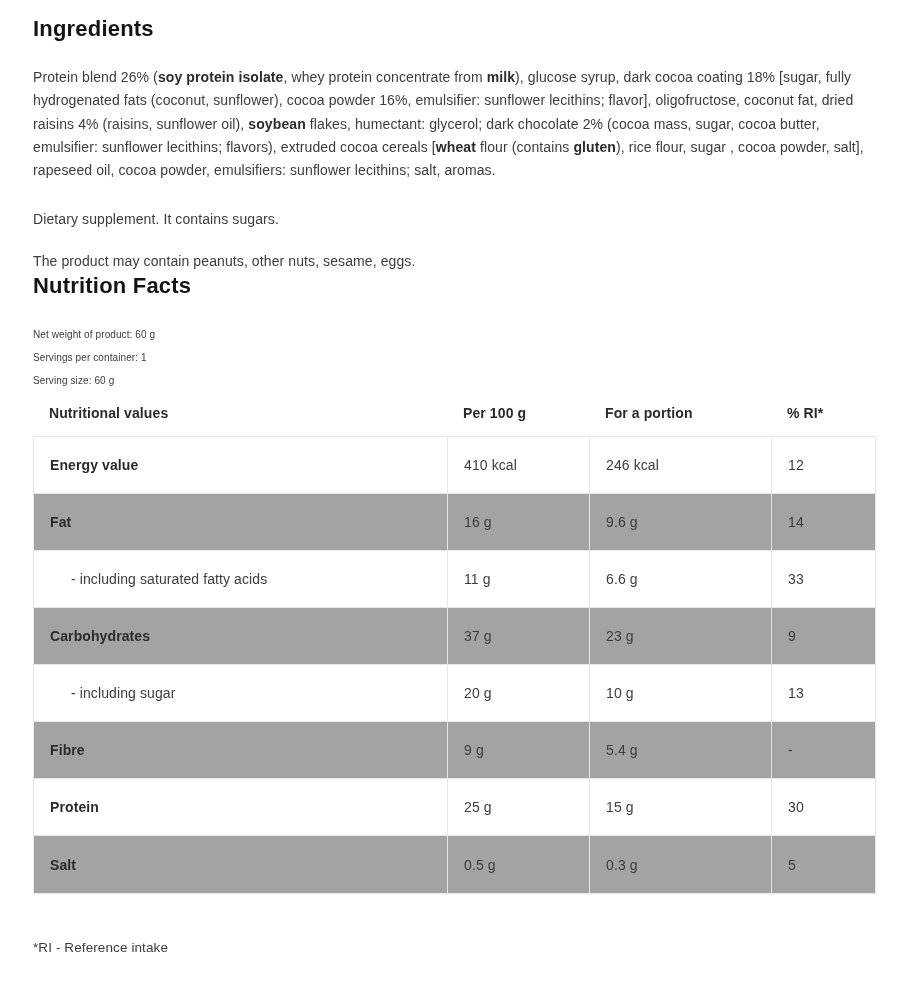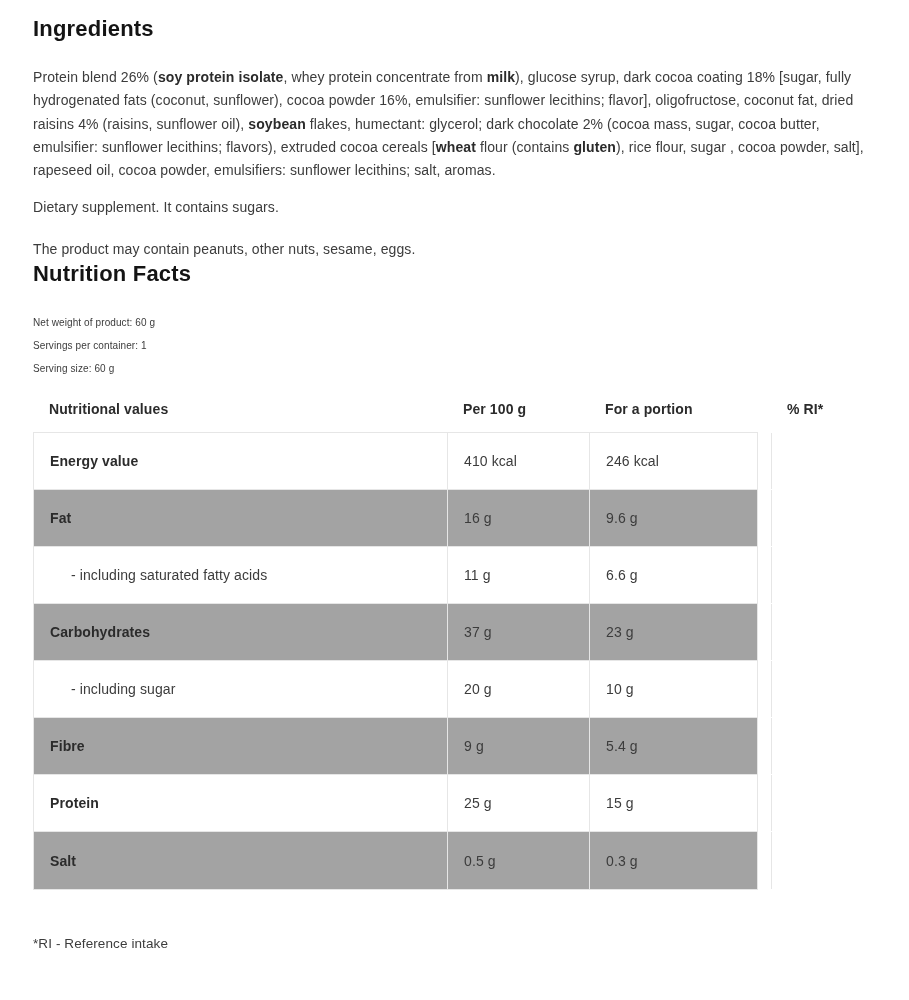--- a/index.html
+++ b/index.html
@@ -21,55 +21,55 @@
     color: #141414;
     letter-spacing: 0.2px;
     margin: 0 0 24px 0;
   }
   .ingredients-text {
     font-size: 14px;
     line-height: 23.3px;
     color: #3c3c3c;
     letter-spacing: 0.1px;
     max-width: 845px;
-    margin-bottom: 14px;
+    margin-bottom: 26px;
   }
   .ingredients-text b { color: #2b2b2b; }
   .note {
     font-size: 14px;
     line-height: 23px;
     color: #3c3c3c;
     letter-spacing: 0.1px;
     margin-bottom: 19px;
   }
   .note:last-of-type { margin-bottom: 0; }
   .nutrition-title { margin-top: 27px; margin-bottom: 24px; }
   .meta-line {
     font-size: 10px;
     line-height: 23px;
     color: #3c3c3c;
     letter-spacing: 0.1px;
   }
   
-  .ntable { margin-top: 21px; width: 843px; }
+  .ntable { margin-top: 13px; width: 843px; }
   .thead {
     display: grid;
     grid-template-columns: 414px 142px 182px 105px;
     margin-bottom: 15px;
   }
   .thead .th {
     font-size: 14px;
     font-weight: 700;
     color: #2b2b2b;
     padding-left: 16px;
     letter-spacing: 0.1px;
   }
   .tbody {
     border: 1px solid #e6e6e6;
-    width: 725px;
+    width: 843px;
     text-align: right;
   }
   .trow {
     display: grid;
     grid-template-columns: 414px 142px 182px 1fr;
     height: 57px;
     background: #ffffff;
     border-bottom: 1px solid #e6e6e6;
   }
   .trow:last-child { border-bottom: none; }

